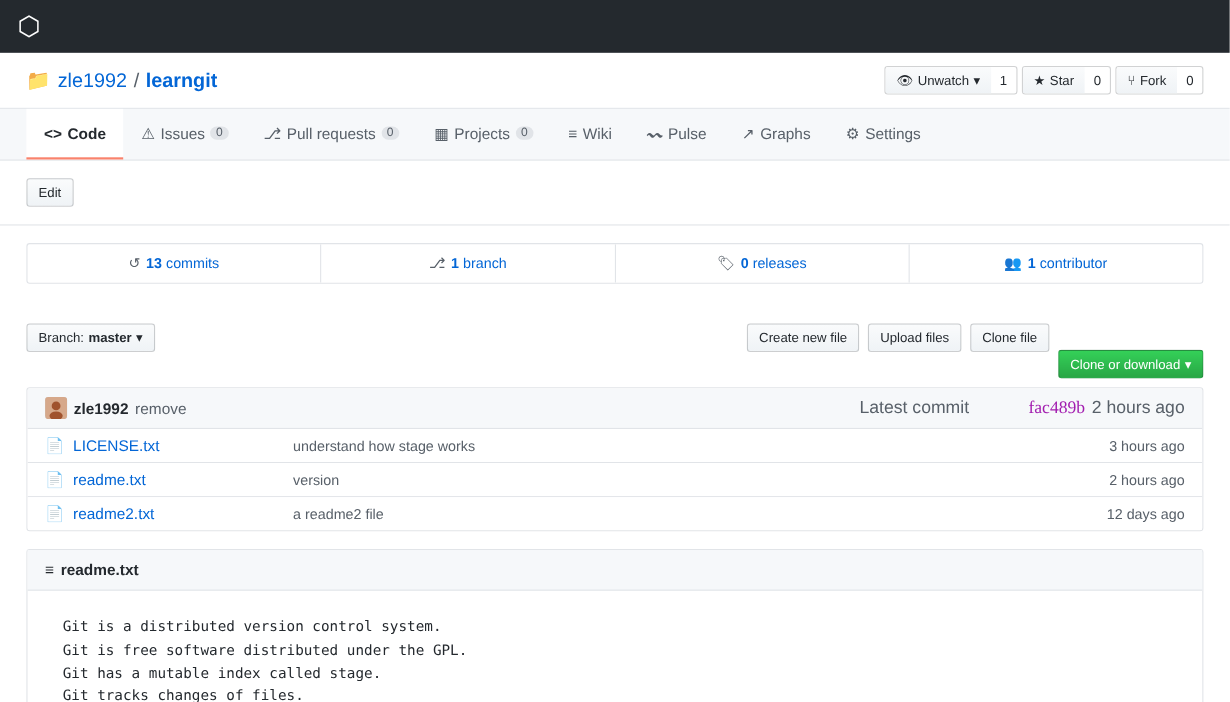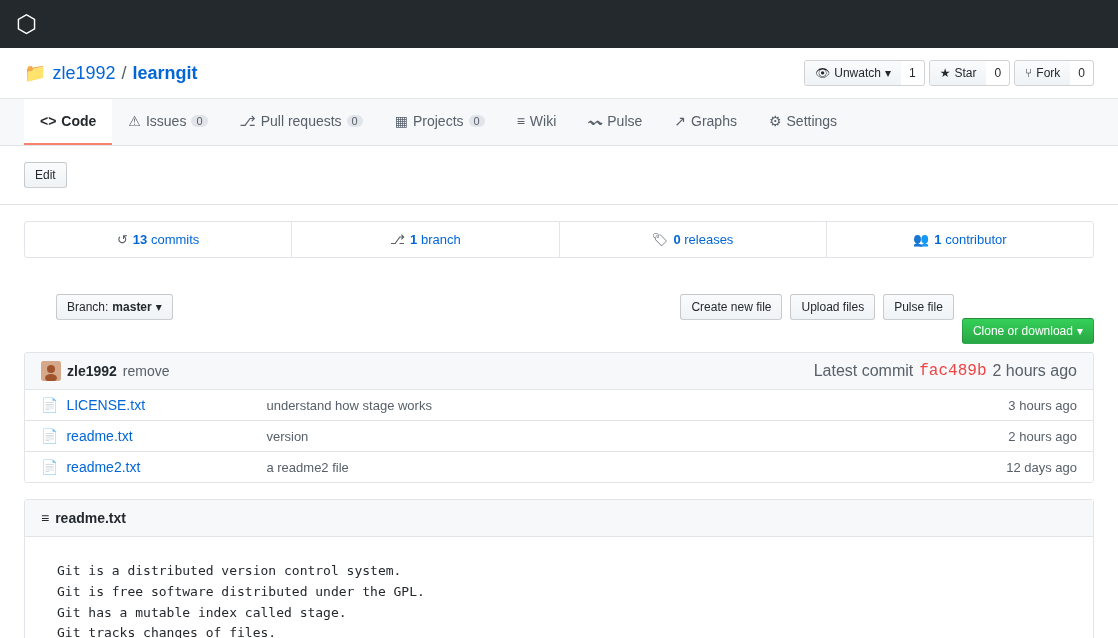--- a/index.html
+++ b/index.html
@@ -31,28 +31,28 @@
     
     .stats-bar { display: flex; border: 1px solid #e1e4e8; border-radius: 3px; overflow: hidden; margin-bottom: 12px; }
     .stat-item { flex: 1; display: flex; align-items: center; justify-content: center; gap: 5px; padding: 10px; font-size: 13px; border-right: 1px solid #e1e4e8; color: #586069; }
     .stat-item:last-child { border-right: none; }
     .stat-item a { color: #0366d6; text-decoration: none; }
 
     
     .toolbar { display: flex; align-items: center; justify-content: space-between; margin-bottom: 8px; }
     .toolbar-left { display: flex; align-items: center; gap: 8px; }
     .toolbar-right { display: flex; align-items: center; gap: 8px; justify-content: center; }
-    .branch-selector { display: inline-flex; align-items: center; gap: 4px; padding: 5px 10px; font-size: 12px; border: 1px solid rgba(27,31,35,0.2); border-radius: 3px; background: linear-gradient(180deg, #fafbfc, #eff3f6); cursor: pointer; margin-left: 32px; }
+    .branch-selector { display: inline-flex; align-items: center; gap: 4px; padding: 5px 10px; font-size: 12px; border: 1px solid rgba(27,31,35,0.2); border-radius: 3px; background: linear-gradient(180deg, #fafbfc, #eff3f6); cursor: pointer; }
 
     
     .file-table { border: 1px solid #e1e4e8; border-radius: 3px; overflow: hidden; margin-bottom: 16px; }
     .file-table-header { background: #f6f8fa; padding: 8px 16px; display: flex; align-items: center; gap: 8px; border-bottom: 1px solid #e1e4e8; }
     .avatar { width: 20px; height: 20px; border-radius: 3px; background: #ccc; display: inline-block; vertical-align: middle; }
     .commit-info { display: flex; align-items: center; gap: 6px; }
-    .commit-sha { font-family: Liberation Mono, monospace; color: #ef4444; text-decoration: none; }
+    .commit-sha { font-family: Liberation Serif, serif; color: #a21caf; text-decoration: none; margin-left: 48px; }
     
     .file-row { display: flex; align-items: center; padding: 7px 16px; border-bottom: 1px solid #e1e4e8; background: #fff; }
     .file-row:last-child { border-bottom: none; }
     .file-icon { margin-right: 8px; color: #586069; }
     .file-name { flex: 0 0 200px; }
     .file-name a { color: #0366d6; text-decoration: none; }
     .file-message { flex: 1; color: #586069; font-size: 13px; }
     .file-time { color: #586069; font-size: 13px; text-align: right; min-width: 100px; }
 
     
@@ -182,21 +182,21 @@
     <div class="toolbar-left">
       <div class="branch-selector">
         <span>Branch:</span>
         <strong>master</strong>
         <span>▾</span>
       </div>
     </div>
     <div class="toolbar-right">
       <button class="btn">Create new file</button>
       <button class="btn">Upload files</button>
-      <button class="btn">Pulse file</button>
+      <button class="btn">Clone file</button>
       <button class="btn btn-green">
         <span>Clone or download</span>
         <span>▾</span>
       </button>
     </div>
   </div>
 
   <div class="file-table">
 
     <div class="file-table-header">

